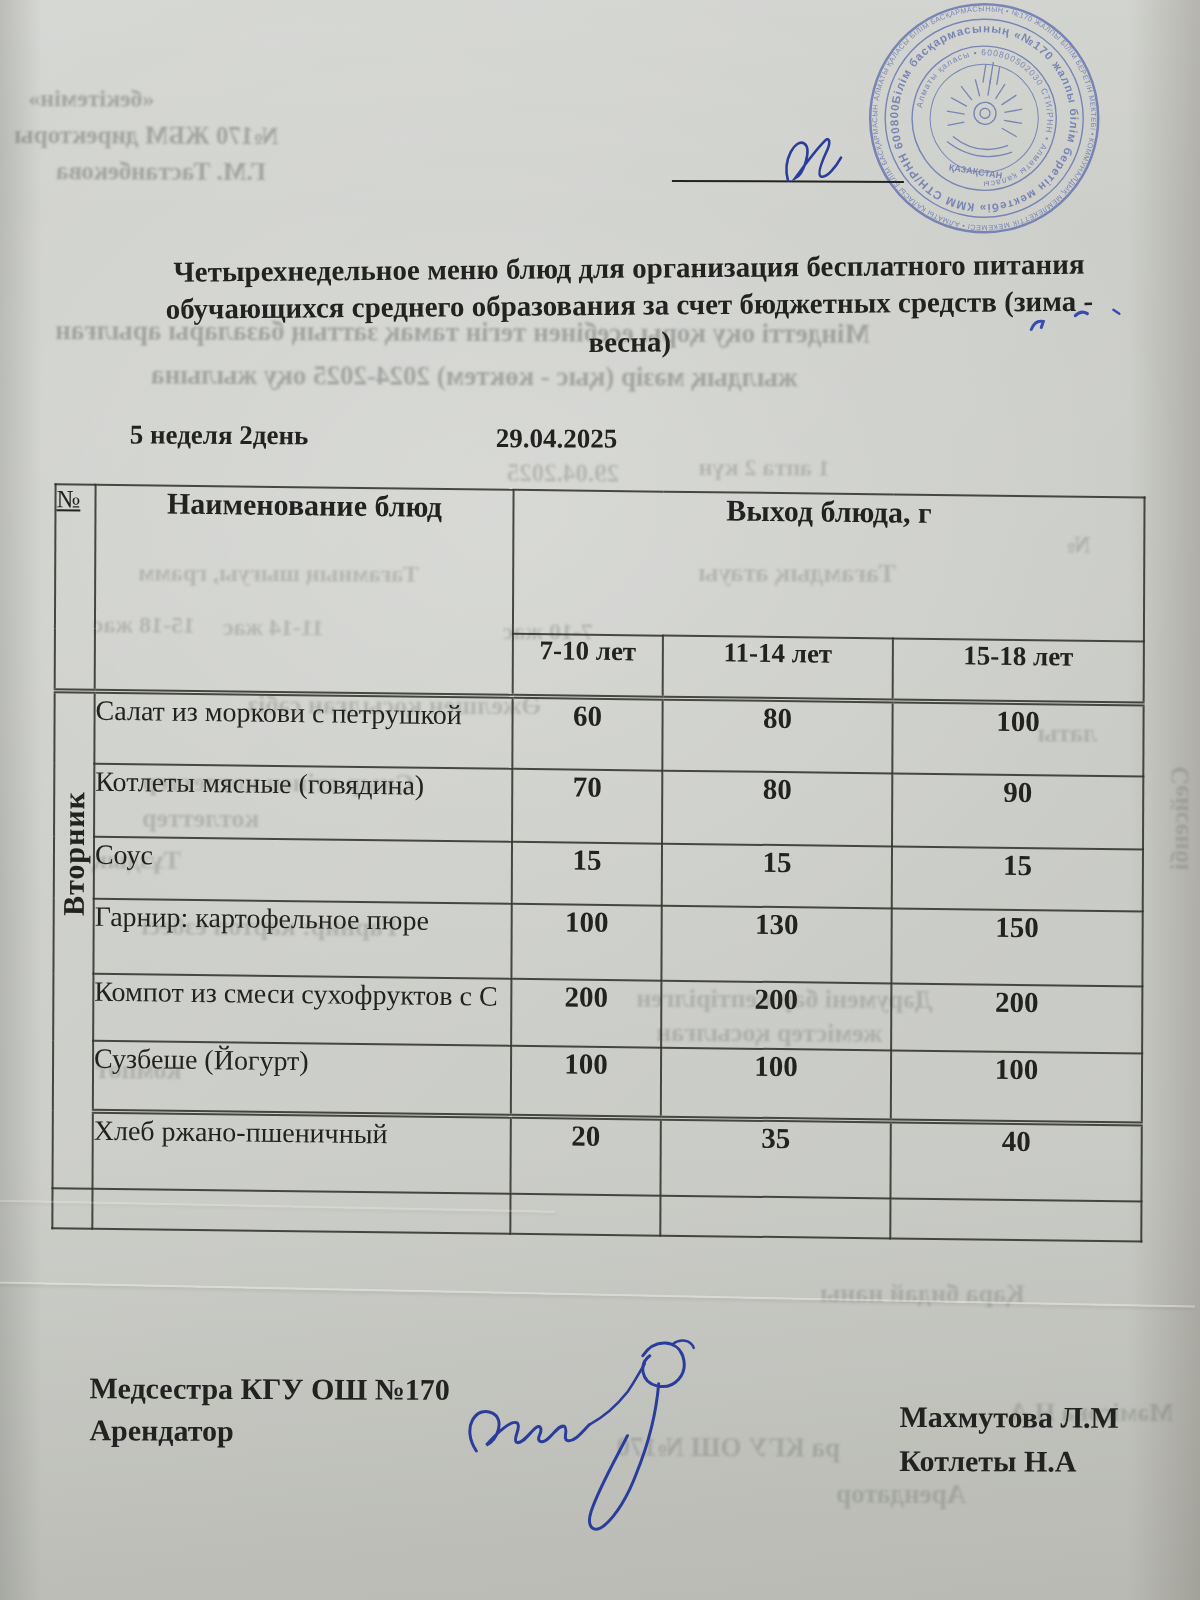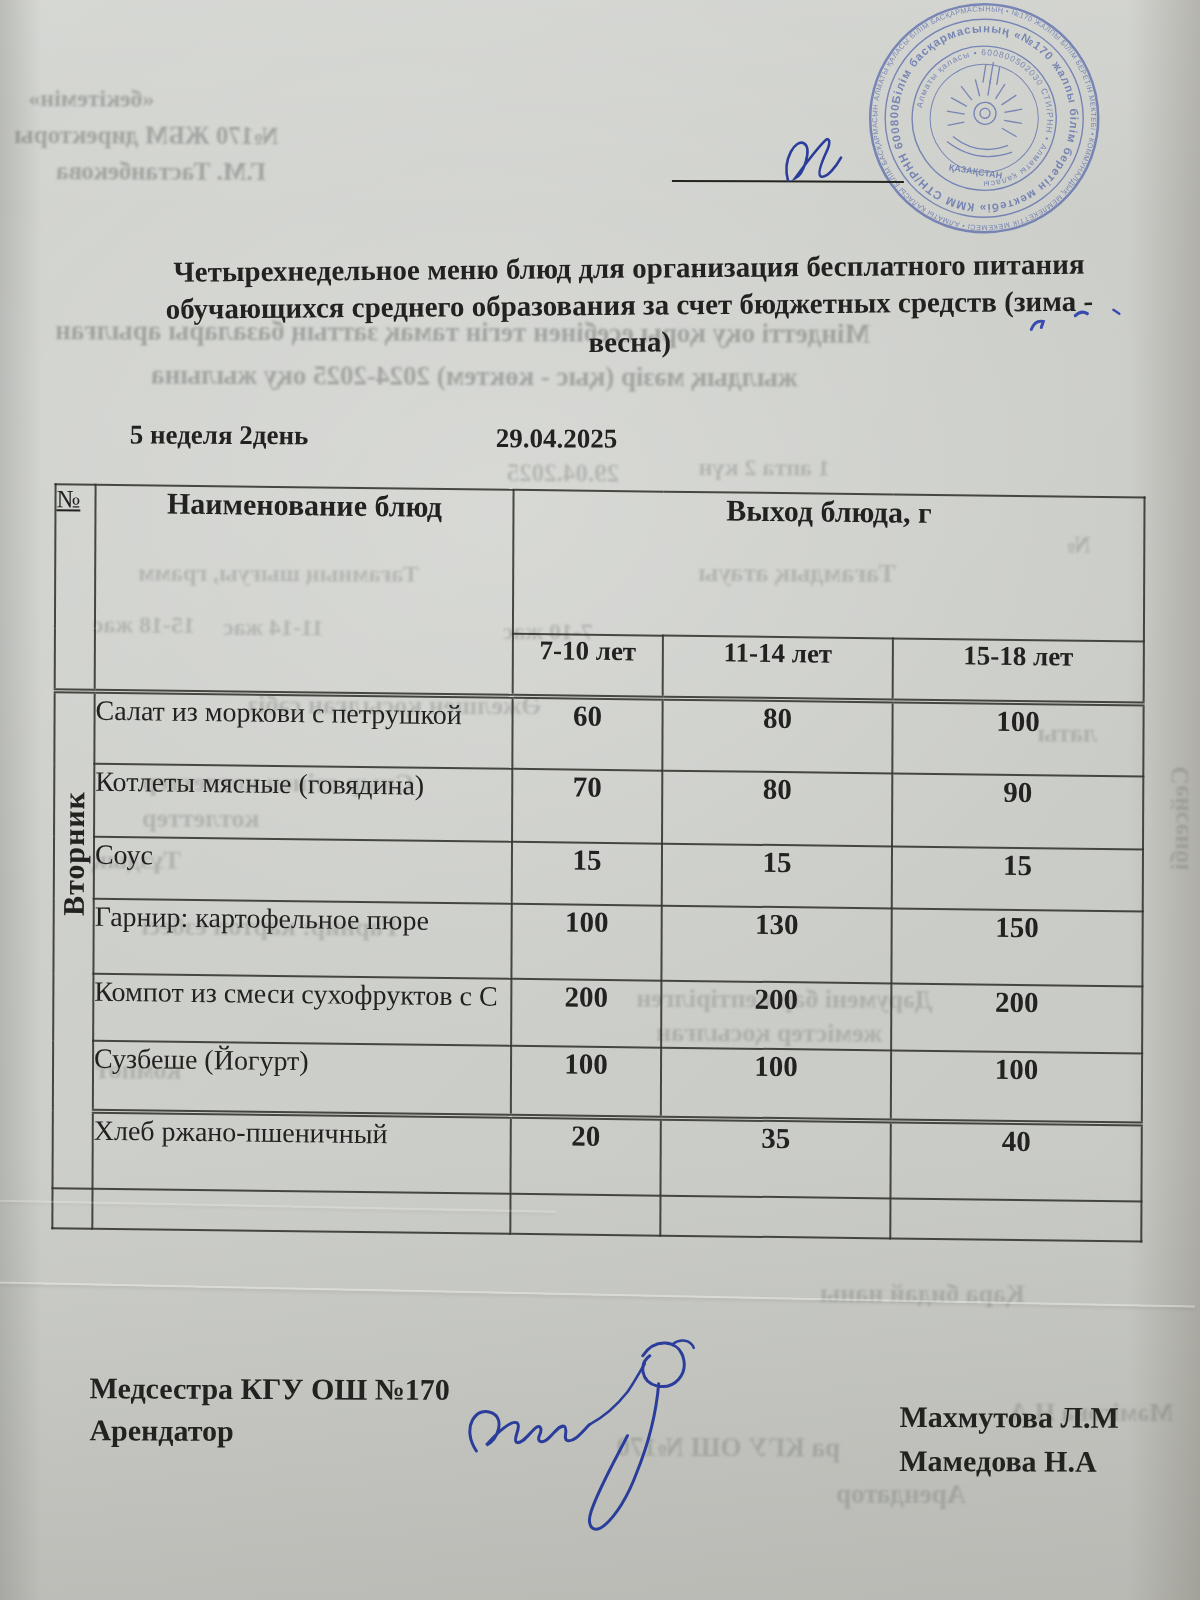--- a/index.html
+++ b/index.html
@@ -249,17 +249,17 @@
     <svg class="bigsig" viewBox="0 0 300 215">
       <g stroke="#2b3d9b" fill="none" stroke-linecap="round">
         <path stroke-width="3" d="M30 128 C14 104 30 82 46 90 C58 96 52 116 40 122 C52 108 66 96 71 100 C75 104 66 116 70 119 C76 122 84 108 90 104 C94 101 96 106 93 112 C90 119 96 121 103 114 C110 107 114 101 118 103 C122 106 116 116 121 117 C128 119 136 108 143 101"></path>
         <path stroke-width="3" d="M196 32 C208 14 230 16 236 32 C242 50 228 66 210 62 C194 58 192 40 203 32 M212 60 C210 86 202 120 190 150 C182 172 170 192 158 202 C148 210 140 204 145 188 C152 166 170 134 181 112"></path>
         <path stroke-width="2.6" d="M143 101 C156 94 170 82 181 68 C188 58 193 48 198 40"></path>
         <path stroke-width="2.4" d="M226 20 C234 14 244 16 247 24"></path>
       </g>
     </svg>
     <div class="foot-right">
       <div>Махмутова  Л.М</div>
-      <div>Мамедова Н.А</div>
+      <div>Котлеты Н.А</div>
     </div>
 
   </div>
 </div>
 
 </body></html>

